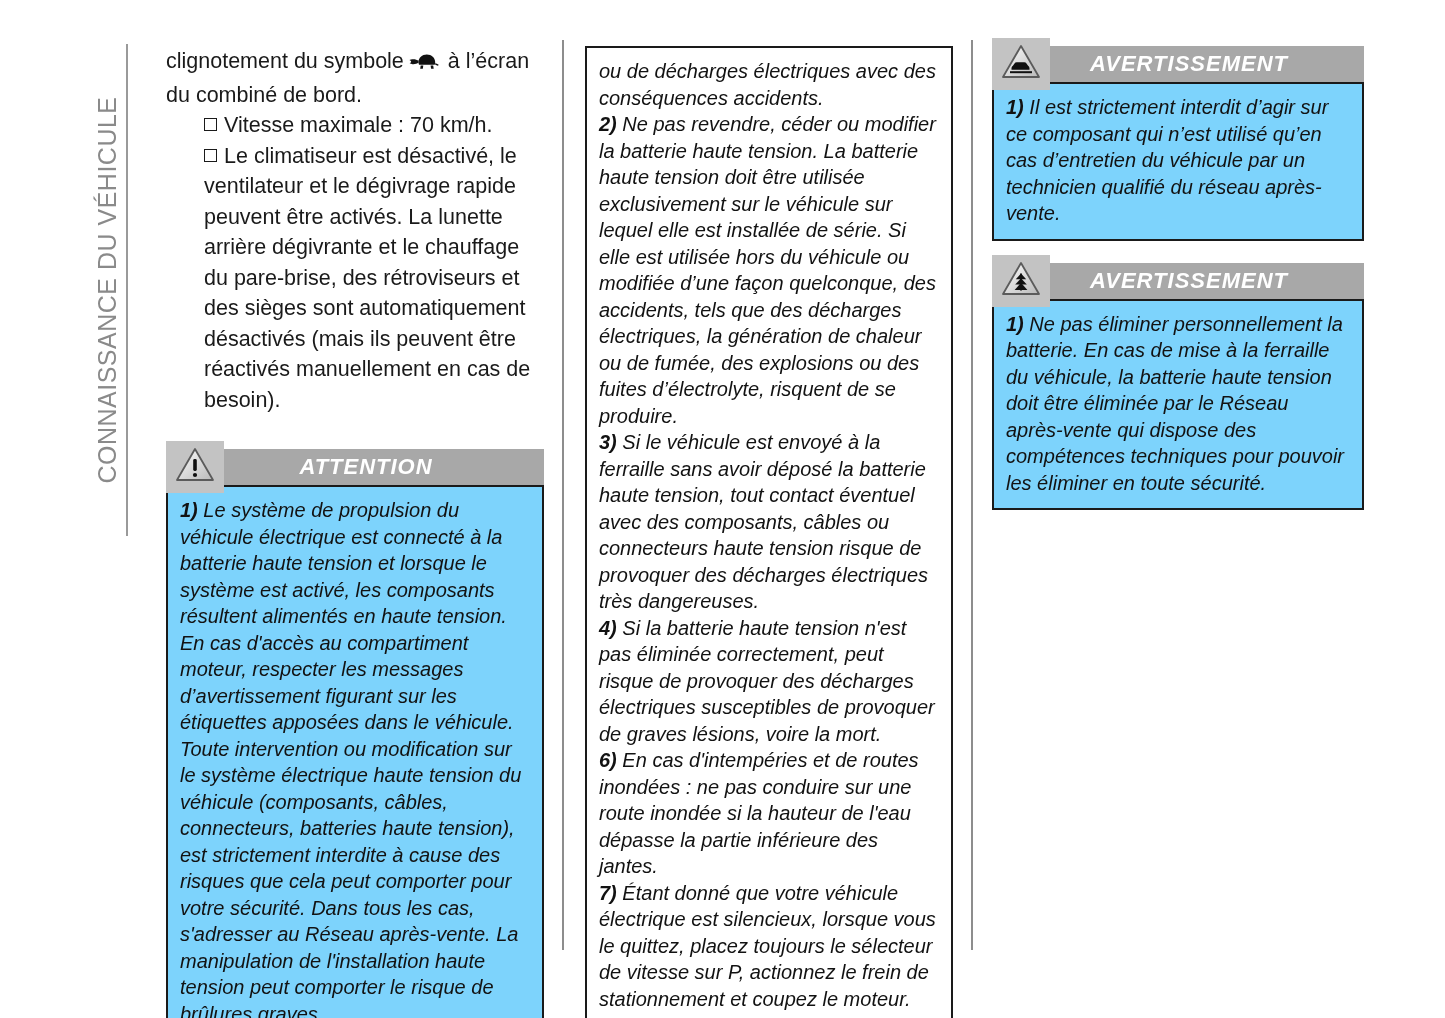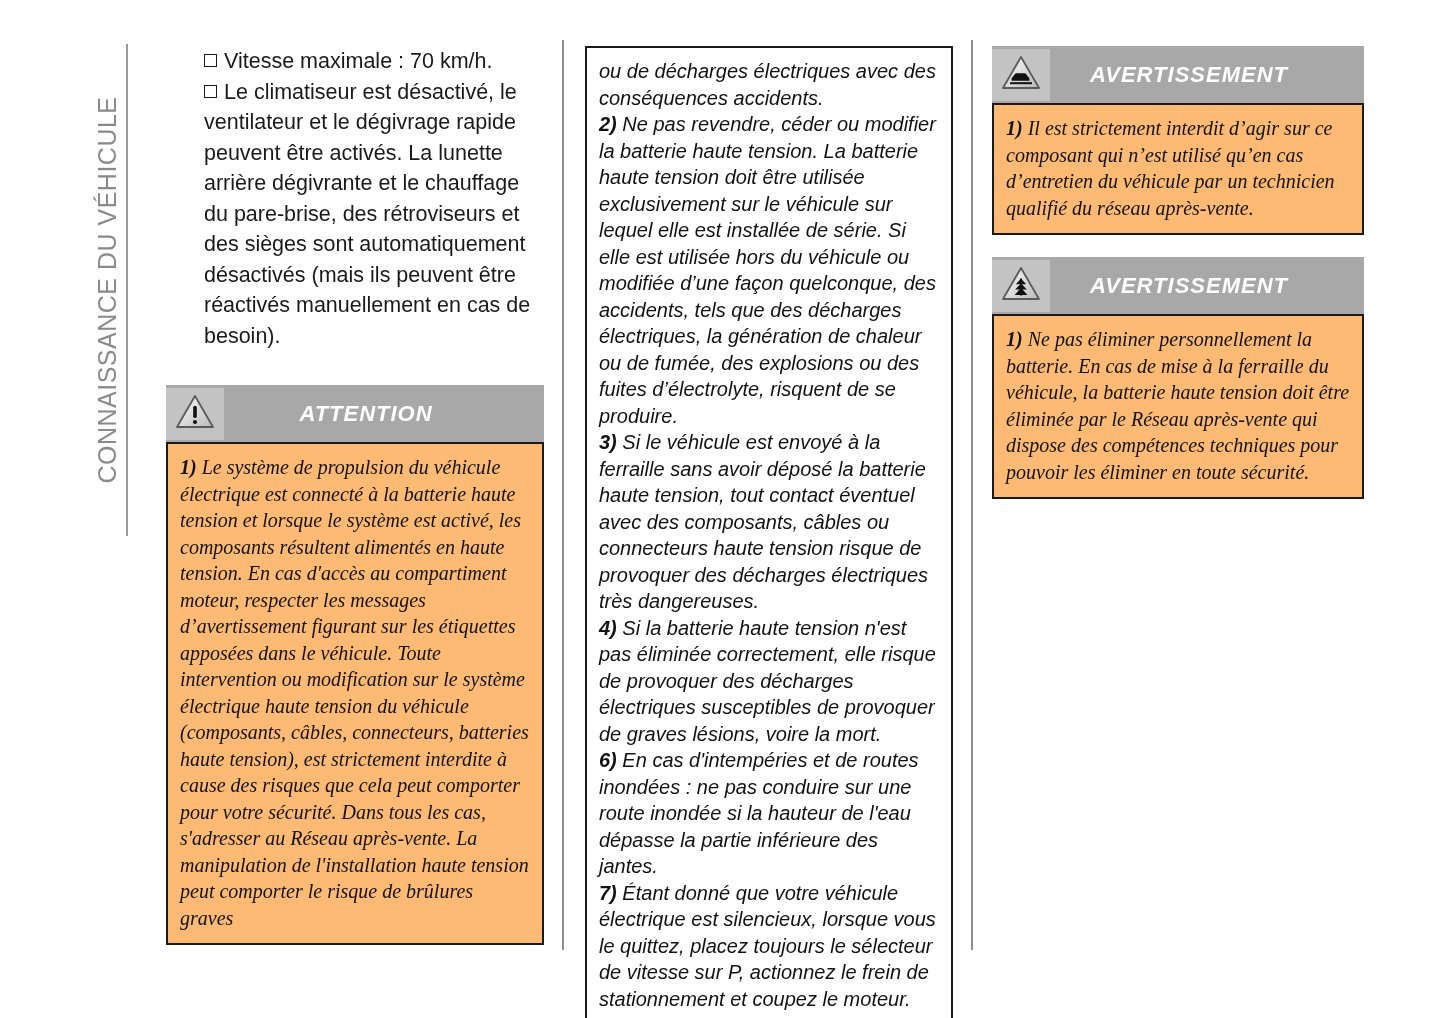--- a/index.html
+++ b/index.html
@@ -104,21 +104,21 @@
     display: inline-block;
     vertical-align: -3px;
     margin: 0 5px 0 5px;
   }
 
   
   .warn-block { margin-top: 0; }
 
   .warn-header {
     position: relative;
-    height: 57px;
+    height: 36px;
     background: #a8a8a8;
     display: flex;
     align-items: center;
   }
   .warn-header .icon-cell {
     width: 58px;
     height: 52px;
     background: #c3c3c3;
     display: flex;
     align-items: center;
@@ -136,22 +136,21 @@
     padding-right: 36px;
   }
 
   .warn-body {
     border: 2px solid #1a1a1a;
     padding: 10px 12px 12px 12px;
     font-size: 20px;
     line-height: 26.5px;
     font-style: italic;
     color: #121212;
-    background: #fdba74;
-    font-family: Liberation Serif, serif;
+    background: #7dd3fc;
   }
   .warn-body p { margin: 0; }
   .warn-body .num { font-style: italic; font-weight: bold; }
 
   
   .plain-box {
     border: 2px solid #1a1a1a;
     padding: 10px 12px 12px 12px;
     font-size: 20px;
     line-height: 26.5px;
@@ -176,20 +175,26 @@
   </div>
 
   <div class="page-number">22</div>
 
   <div class="col-divider d1"></div>
   <div class="col-divider d2"></div>
 
   <div class="col col-1">
 
     <div class="body-text">
+      <p><span>clignotement du symbole</span><span class="turtle-icon"><svg width="34" height="20" viewBox="0 0 34 20" aria-hidden="true">
+              <path d="M9.5 11.2c0-4.3 3.6-7.7 8.3-7.7s8.4 3.4 8.4 7.7c0 .9-.2 1.8-.5 2.6H10c-.3-.8-.5-1.7-.5-2.6z" fill="#111"></path>
+              <path d="M9.6 9.6C8 8.7 5.8 8 3.4 8.2c-1 .1-2 .4-2.9.9 1 .5 1.6 1 1.6 1.6 0 .6-.6 1.1-1.5 1.6.9.5 1.9.8 2.9.9 2.4.2 4.5-.5 6.1-1.4-.1-.7-.1-1.5 0-2.2z" fill="#111"></path>
+              <path d="M11.7 14.4h2.6l-.5 3.4h-2.6zM21.6 14.4h2.6l.5 3.4h-2.6z" fill="#111"></path>
+              <path d="M26.5 12.3c1.4.4 2.6 1 3.4 1.8l-1.5.7c-.8-.6-1.7-1.1-2.7-1.5z" fill="#111"></path>
+            </svg></span><span>à l’écran du combiné de bord.</span></p>
 
       <p class="bullet-line"><span class="sq-bullet"></span><span>Vitesse maximale : 70 km/h.</span></p>
 
       <p class="bullet-line"><span class="sq-bullet"></span><span>Le climatiseur est désactivé, le ventilateur et le dégivrage rapide peuvent être activés. La lunette arrière dégivrante et le chauffage du pare-brise, des rétroviseurs et des sièges sont automatiquement désactivés (mais ils peuvent être réactivés manuellement en cas de besoin).</span></p>
 
     </div>
 
     <div class="spacer-34"></div>
 
     <div class="warn-block">
@@ -215,21 +220,21 @@
         <p><span class="num">1)</span> <span>Le système de propulsion du véhicule électrique est connecté à la batterie haute tension et lorsque le système est activé, les composants résultent alimentés en haute tension. En cas d'accès au compartiment moteur, respecter les messages d’avertissement figurant sur les étiquettes apposées dans le véhicule. Toute intervention ou modification sur le système électrique haute tension du véhicule (composants, câbles, connecteurs, batteries haute tension), est strictement interdite à cause des risques que cela peut comporter pour votre sécurité. Dans tous les cas, s'adresser au Réseau après-vente. La manipulation de l'installation haute tension peut comporter le risque de brûlures graves</span></p>
       </div>
     </div>
   </div>
 
   <div class="col col-2">
     <div class="plain-box">
       <p>ou de décharges électriques avec des conséquences accidents.</p>
       <p><span class="num">2)</span> <span>Ne pas revendre, céder ou modifier la batterie haute tension. La batterie haute tension doit être utilisée exclusivement sur le véhicule sur lequel elle est installée de série. Si elle est utilisée hors du véhicule ou modifiée d’une façon quelconque, des accidents, tels que des décharges électriques, la génération de chaleur ou de fumée, des explosions ou des fuites d’électrolyte, risquent de se produire.</span></p>
       <p><span class="num">3)</span> <span>Si le véhicule est envoyé à la ferraille sans avoir déposé la batterie haute tension, tout contact éventuel avec des composants, câbles ou connecteurs haute tension risque de provoquer des décharges électriques très dangereuses.</span></p>
-      <p><span class="num">4)</span> <span>Si la batterie haute tension n'est pas éliminée correctement, elle risque de provoquer des décharges électriques susceptibles de provoquer de graves lésions, voire la mort.</span></p>
+      <p><span class="num">4)</span> <span>Si la batterie haute tension n'est pas éliminée correctement, peut risque de provoquer des décharges électriques susceptibles de provoquer de graves lésions, voire la mort.</span></p>
       <p><span class="num">6)</span> <span>En cas d'intempéries et de routes inondées : ne pas conduire sur une route inondée si la hauteur de l'eau dépasse la partie inférieure des jantes.</span></p>
       <p><span class="num">7)</span> <span>Étant donné que votre véhicule électrique est silencieux, lorsque vous le quittez, placez toujours le sélecteur de vitesse sur P, actionnez le frein de stationnement et coupez le moteur.</span></p>
 
     </div>
   </div>
 
   <div class="col col-3">
 
     <div class="warn-block">
       <div class="warn-header">

